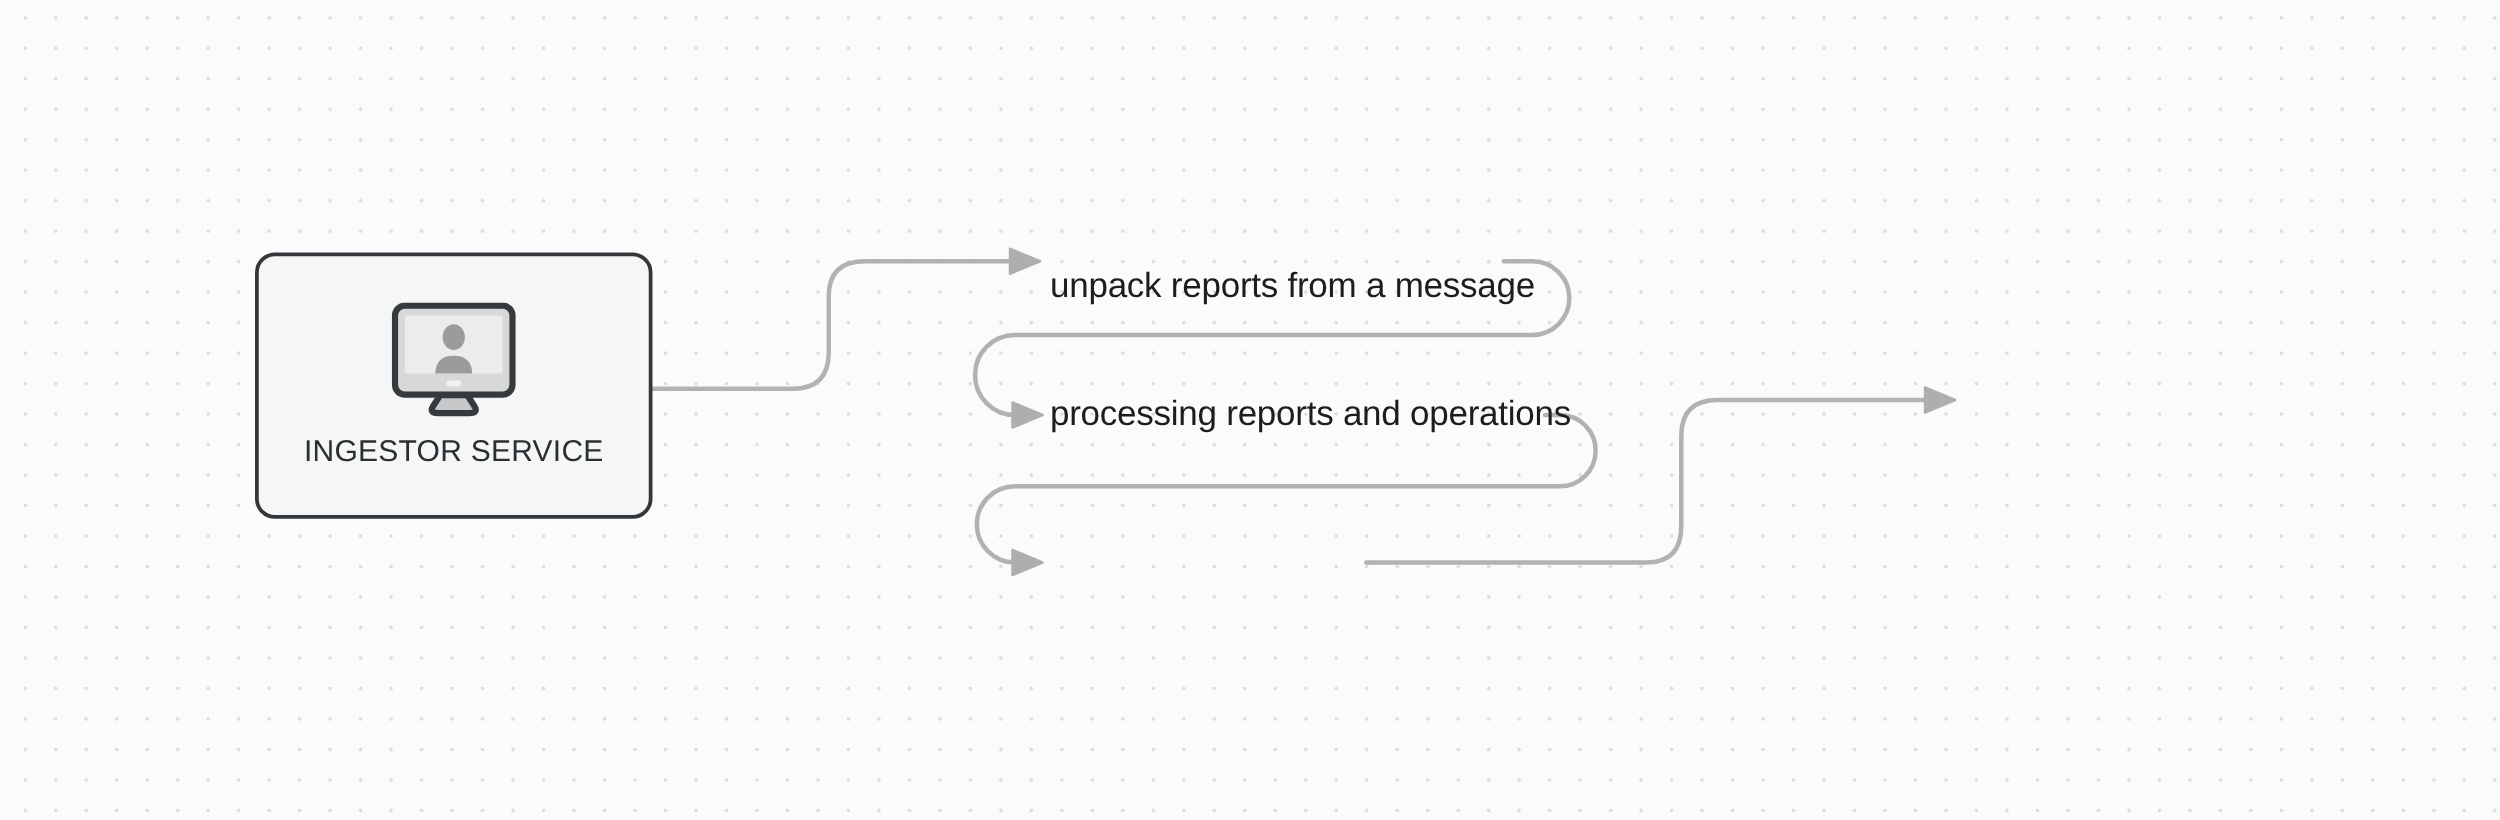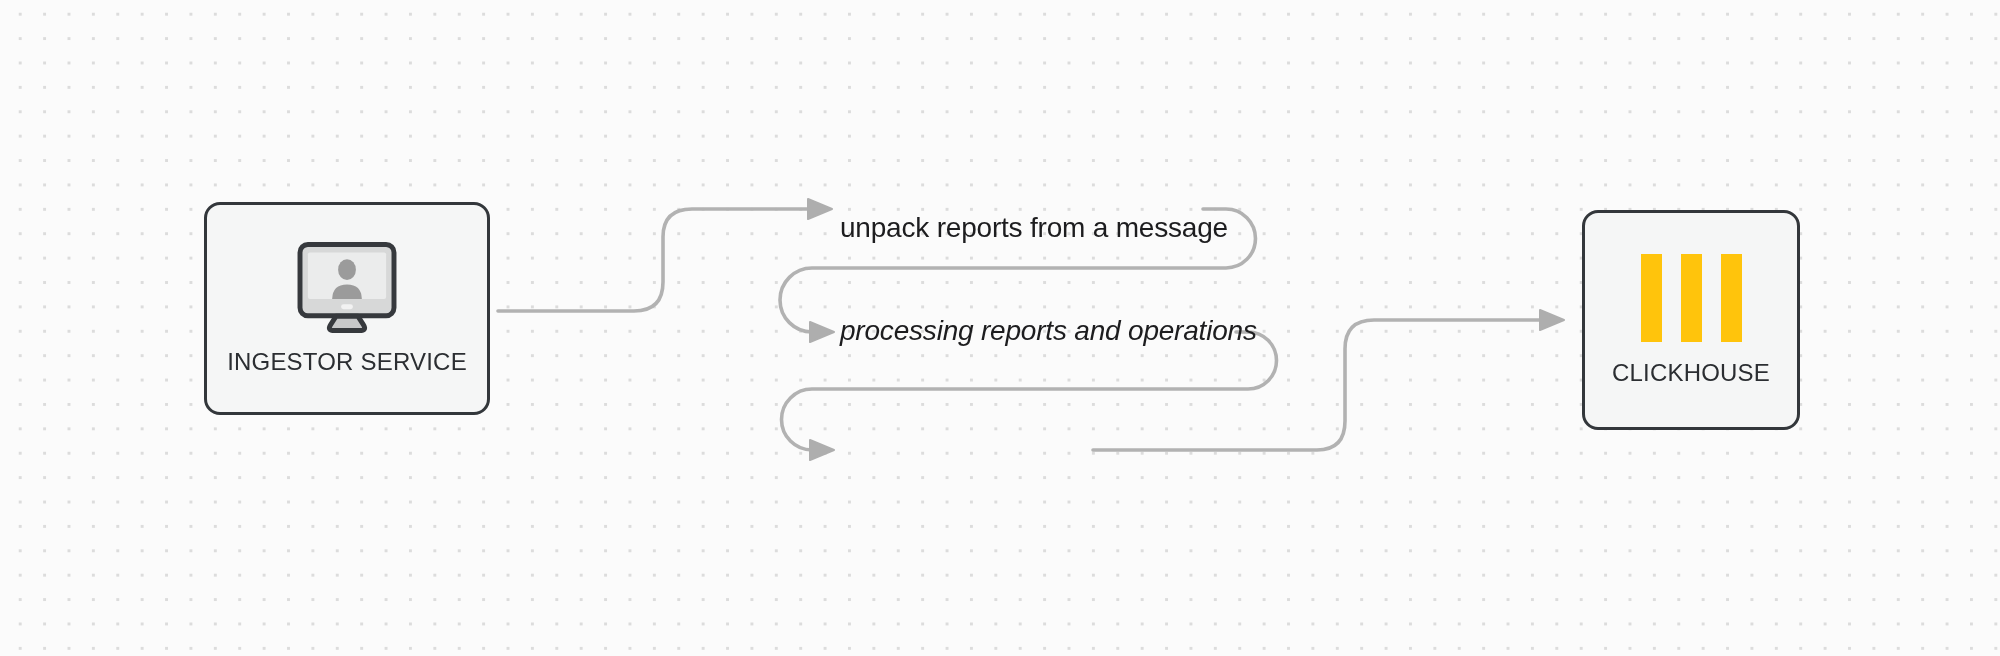--- a/index.html
+++ b/index.html
@@ -48,41 +48,41 @@
   }
   .node-label {
     color: #2b2e32;
     font-size: 24px;
     letter-spacing: 0.2px;
     white-space: nowrap;
   }
   #node-ingestor {
     left: 204px;
     top: 202px;
-    width: 286px;
+    width: 318px;
     height: 213px;
     gap: 13px;
   }
   #node-clickhouse {
     left: 1582px;
     top: 210px;
     width: 218px;
     height: 220px;
     gap: 17px;
   }
   .step {
     position: absolute;
     transform: translateY(-52%);
     font-size: 28px;
     letter-spacing: -0.2px;
     color: #1d1d1f;
     white-space: nowrap;
   }
   #step-1 { left: 840px; top: 209px; margin-top: 20px; }
-  #step-2 { left: 840px; top: 332px; font-style: italic; }
+  #step-2 { left: 840px; top: 332px; }
   #step-3 { left: 840px; top: 450px; }
 </style>
 </head>
 <body>
 
 <div class="canvas">
 
   <svg class="connectors" viewBox="0 0 2000 656" xmlns="http://www.w3.org/2000/svg">
     <path d="M 498 311 H 634 Q 663 311 663 282 V 237 Q 663 209 692 209 H 808"></path>
     <polygon points="808,199 832,209 808,219"></polygon>
@@ -102,25 +102,17 @@
       <rect x="2.5" y="2.5" width="95" height="72" rx="8" fill="#d7d8d8" stroke="#36393d" stroke-width="5"></rect>
       <rect x="10.5" y="10.5" width="79" height="47" rx="2" fill="#ebecec"></rect>
       <ellipse cx="50" cy="28" rx="9" ry="10.5" fill="#9b9b9b"></ellipse>
       <path d="M35 57.5 Q35.5 43 50 43 Q64.5 43 65 57.5 Z" fill="#9b9b9b"></path>
       <rect x="44" y="63" width="12" height="5" rx="2.5" fill="#f2f2f2"></rect>
       <path d="M39 75 L61 75 L66.5 83.5 Q70.5 89.5 62.5 89.5 L37.5 89.5 Q29.5 89.5 33.5 83.5 Z" fill="#c7c8c9" stroke="#36393d" stroke-width="5" stroke-linejoin="round"></path>
     </svg>
     <div class="node-label">INGESTOR SERVICE</div>
   </div>
 
-  <div class="node" id="node-clickhouse">
-    <svg width="101" height="88" viewBox="0 0 101 88" xmlns="http://www.w3.org/2000/svg">
-      <rect x="0" y="0" width="21" height="88" fill="#ffc40c"></rect>
-      <rect x="40" y="0" width="21" height="88" fill="#ffc40c"></rect>
-      <rect x="80" y="0" width="21" height="88" fill="#ffc40c"></rect>
-    </svg>
-    <div class="node-label">CLICKHOUSE</div>
-  </div>
 
   <div class="step" id="step-1">unpack reports from a message</div>
   <div class="step" id="step-2">processing reports and operations</div>
 
 </div>
 
 </body></html>

